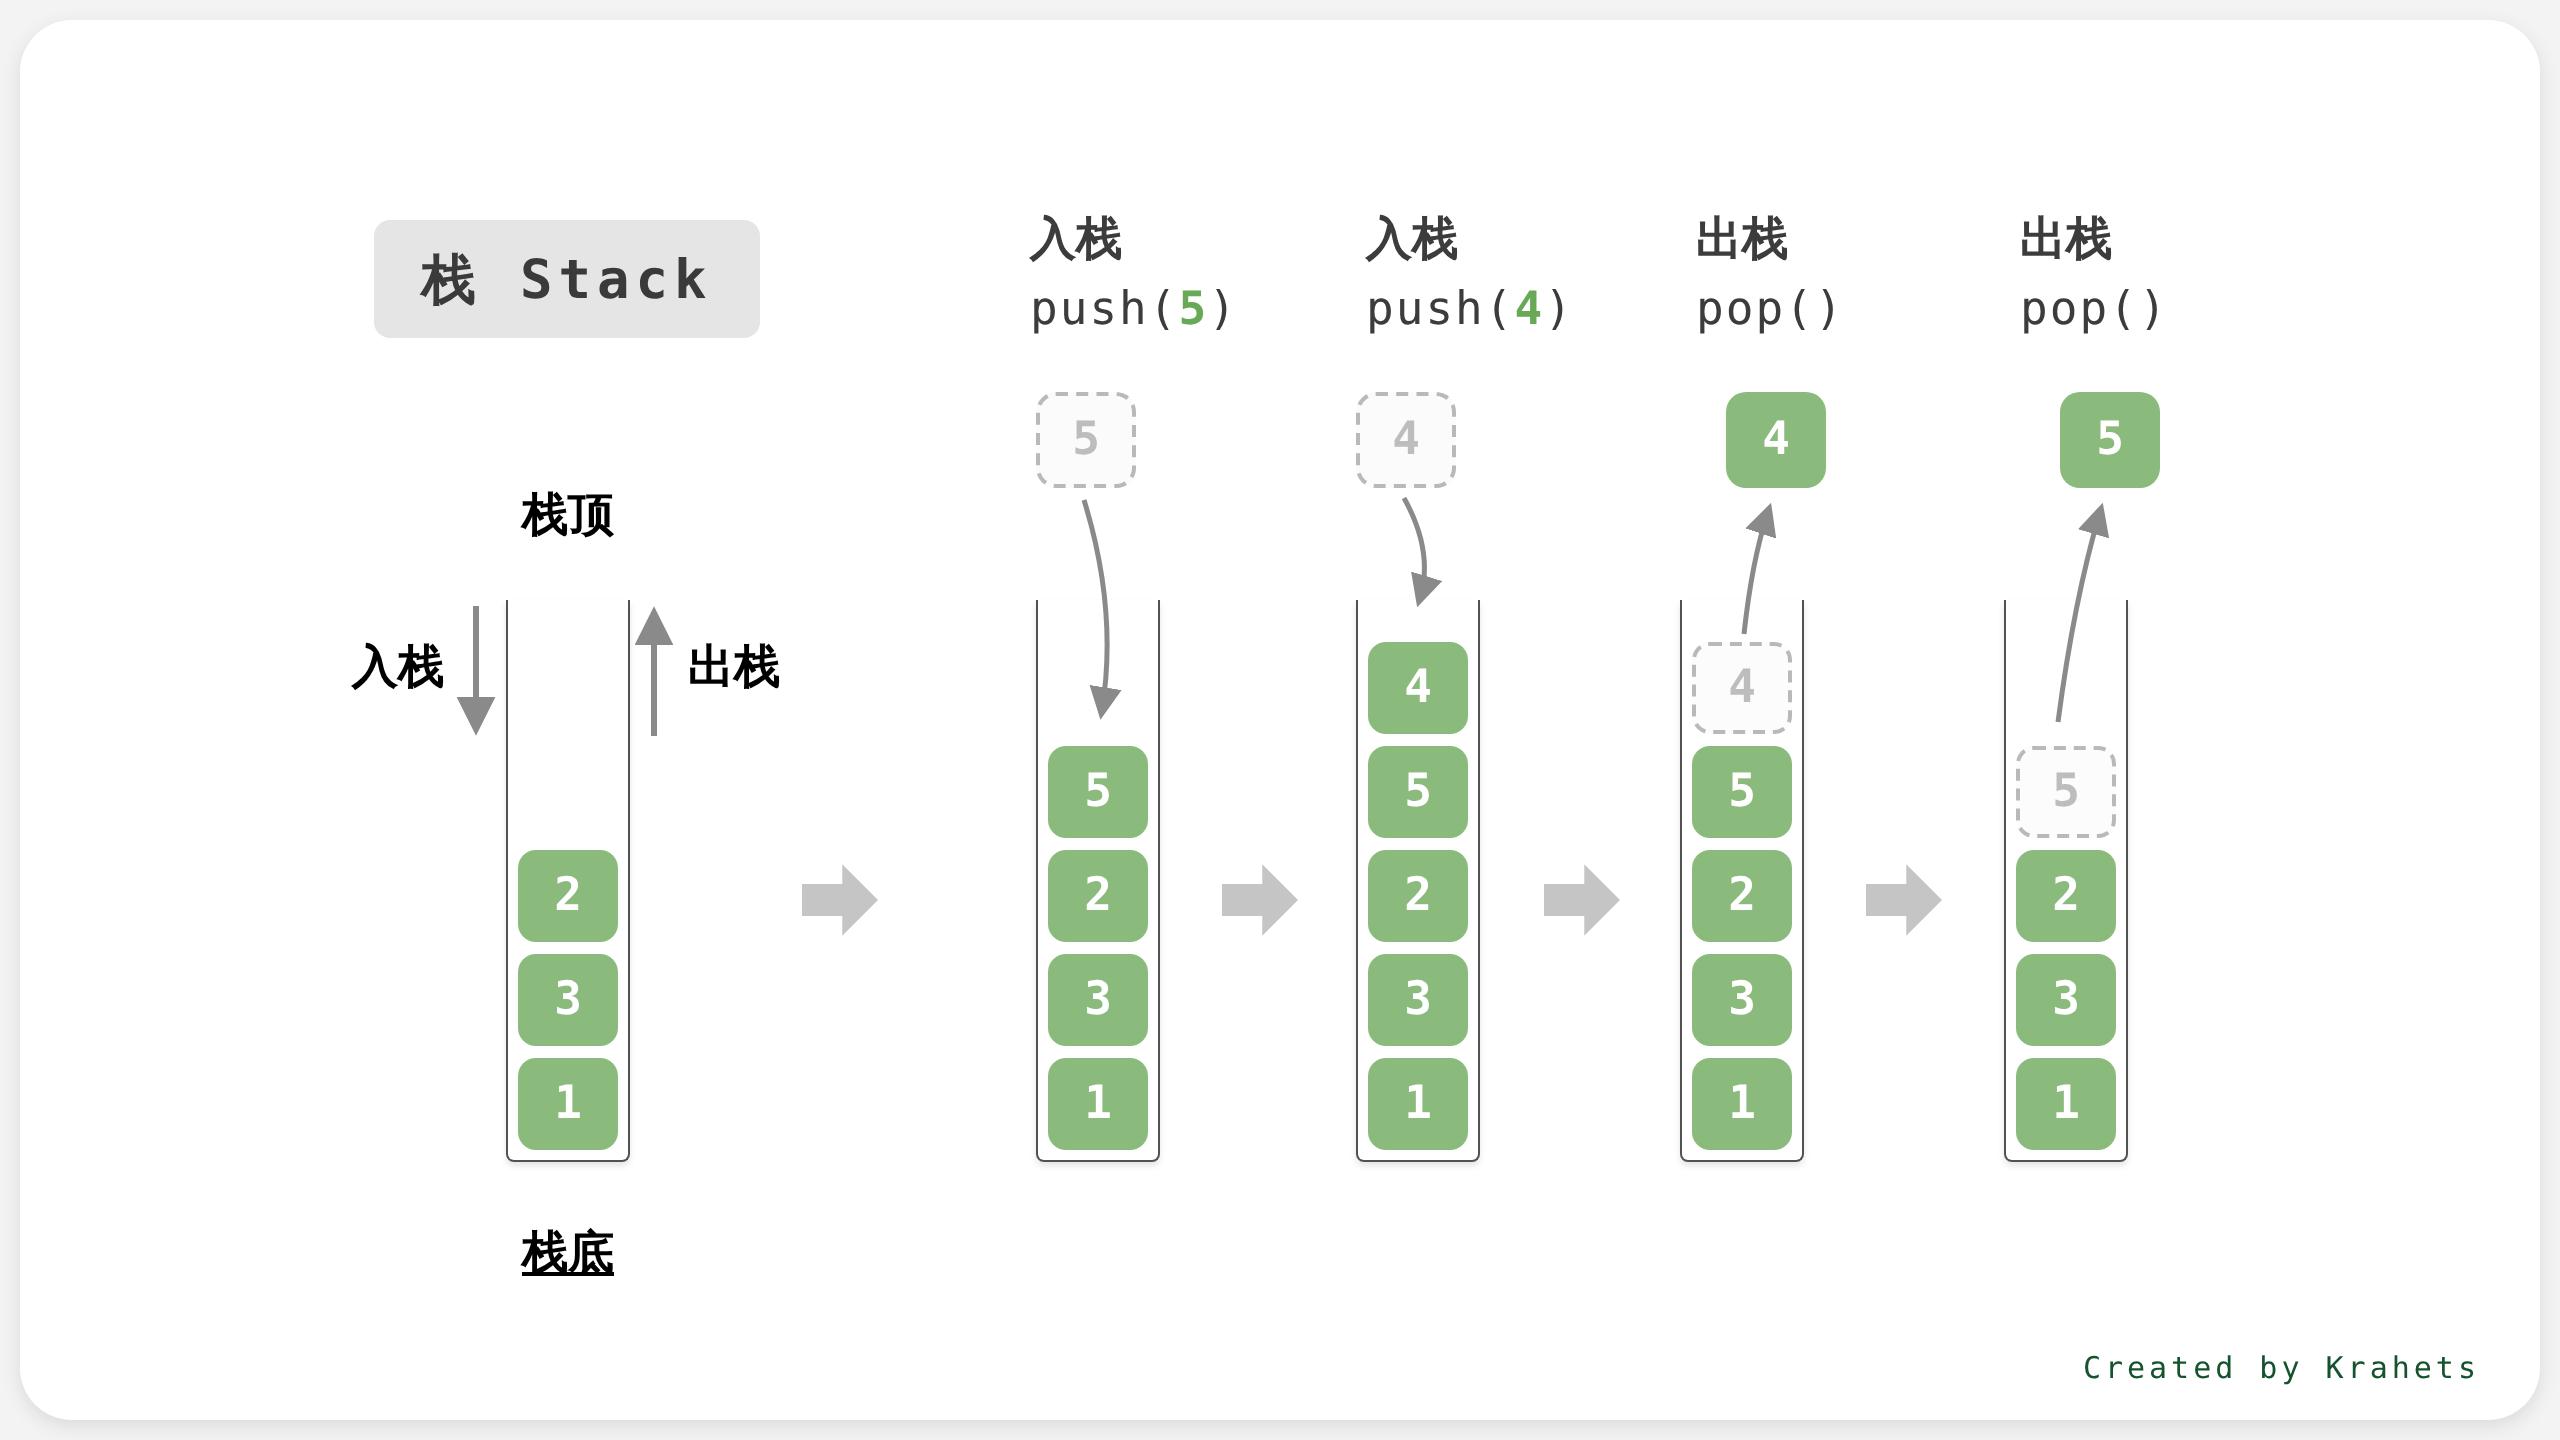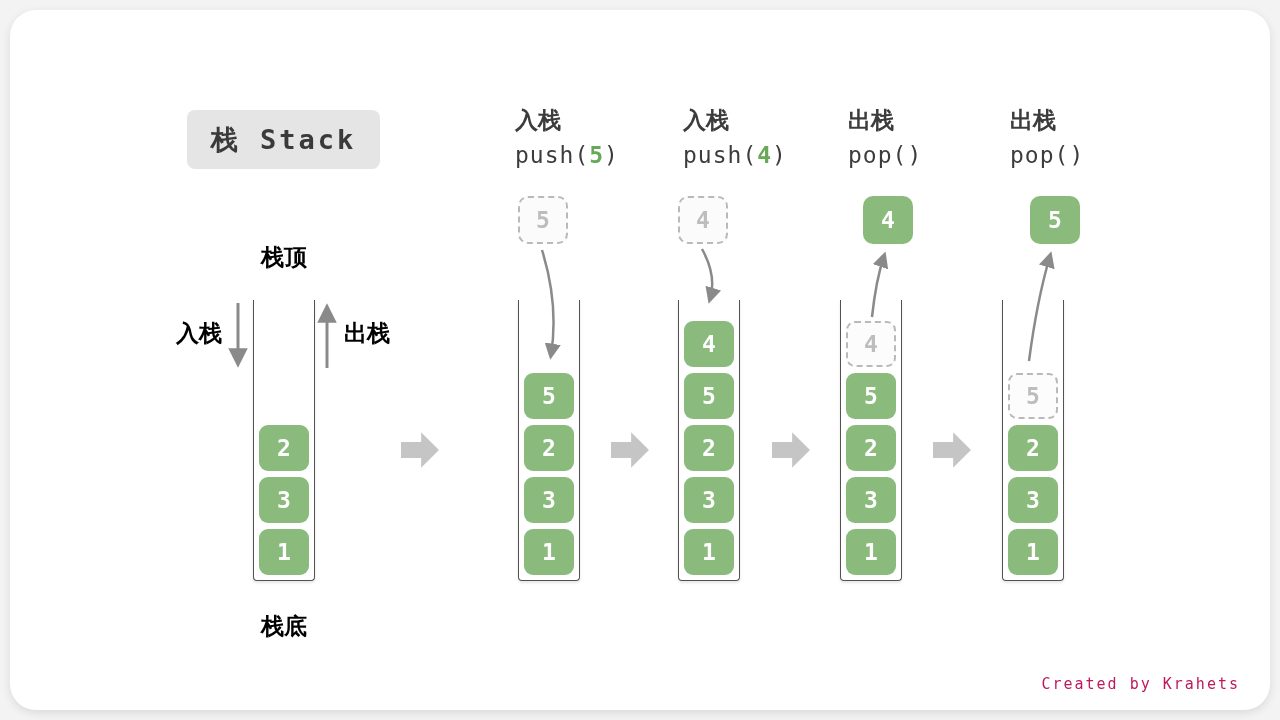--- a/index.html
+++ b/index.html
@@ -68,35 +68,35 @@
     clip-path:polygon(0 29%,53% 29%,53% 3%,100% 50%,53% 97%,53% 71%,0 71%);
     z-index:1;
   }
   svg.arrows{
     position:absolute;left:0;top:0;width:1280px;height:720px;
     pointer-events:none;z-index:2;
   }
   .watermark{
     position:absolute;right:40px;top:675px;
     font-family:"DejaVu Sans Mono",monospace;
-    font-size:15px;color:#be185d;letter-spacing:2px;
+    font-size:15px;color:#14532d;letter-spacing:2px;
   }
 </style>
 </head>
 <body>
 
 <div class="canvas">
   <div class="card"></div>
 
   <div class="title-box">
     <span>栈 Stack</span>
   </div>
 
   <div class="side-label" style="left:232px;top:242px;width:104px;">栈顶</div>
-  <div class="side-label" style="left:232px;top:611px;width:104px;">栈底</div>
+  <div class="side-label" style="left:232px;top:611px;width:104px;text-decoration:underline;">栈底</div>
   <div class="side-label" style="left:173px;top:318px;width:52px;">入栈</div>
   <div class="side-label" style="left:341px;top:318px;width:52px;">出栈</div>
 
   <div>
       <div class="op-label" style="left: 515px;">
         <div class="op-name">入栈</div>
         <div class="op-code">push(<span class="op-arg">5</span>)</div>
       </div>
       <div class="op-label" style="left: 683px;">
         <div class="op-name">入栈</div>

